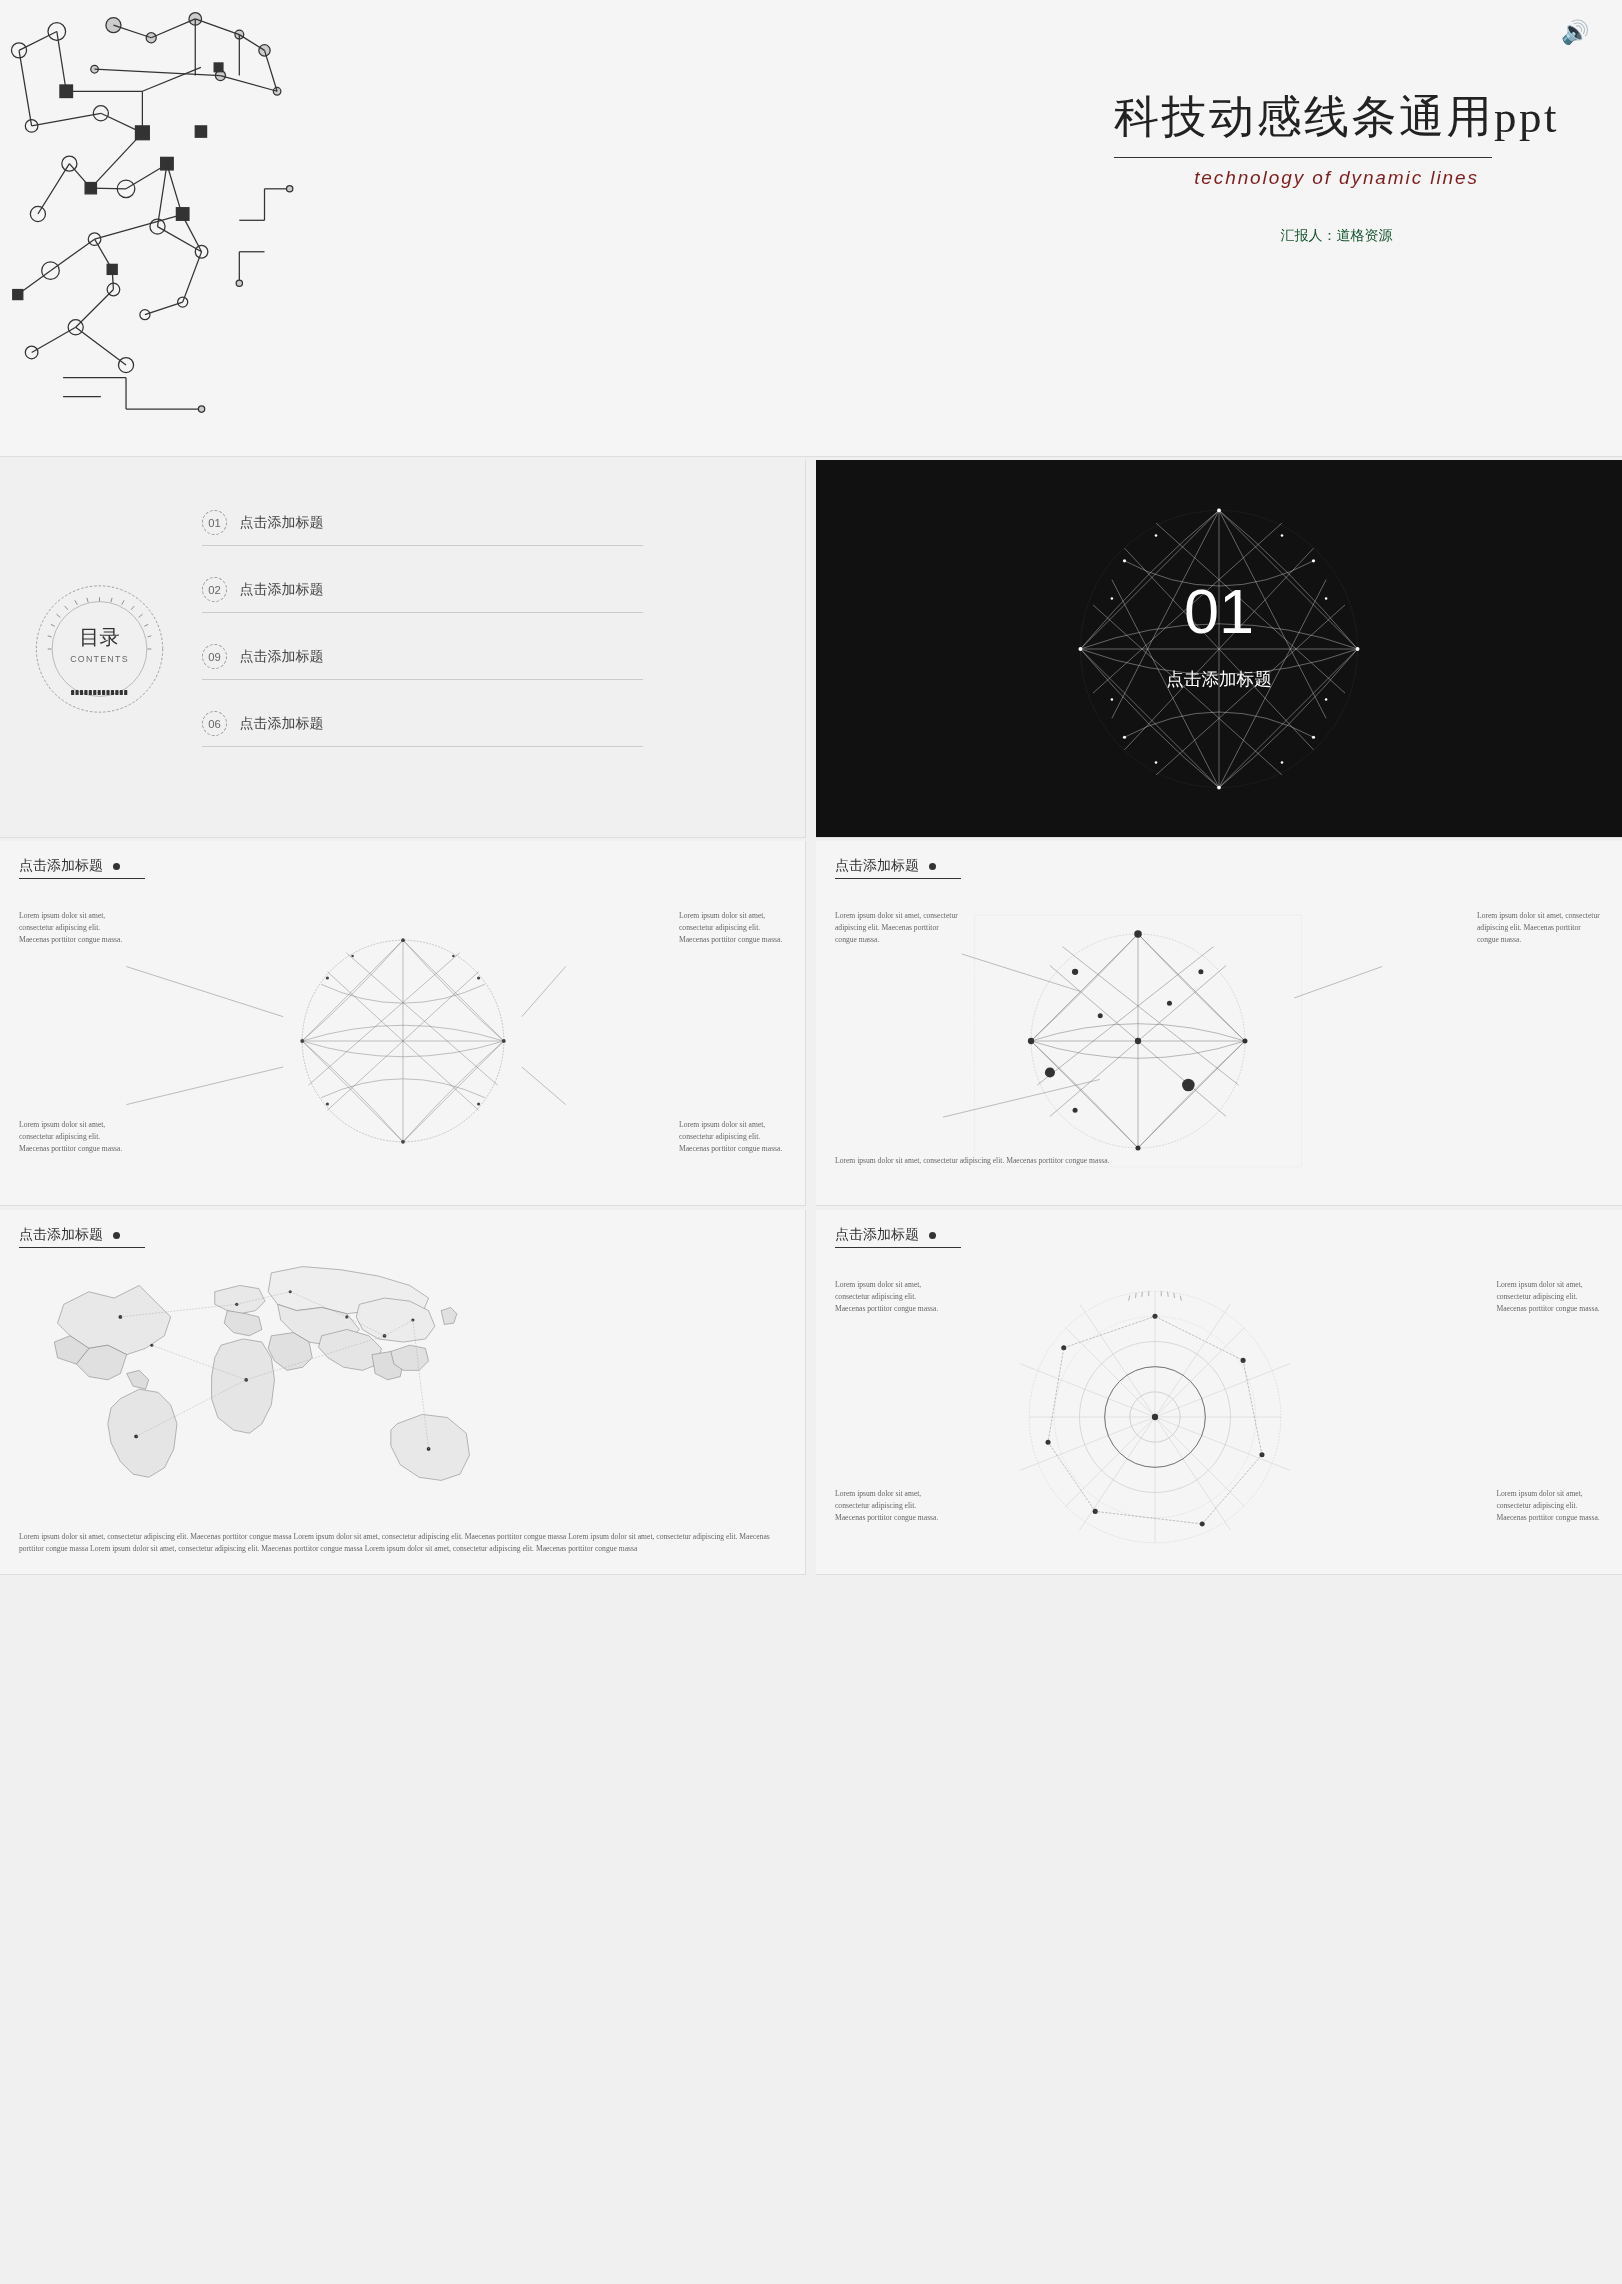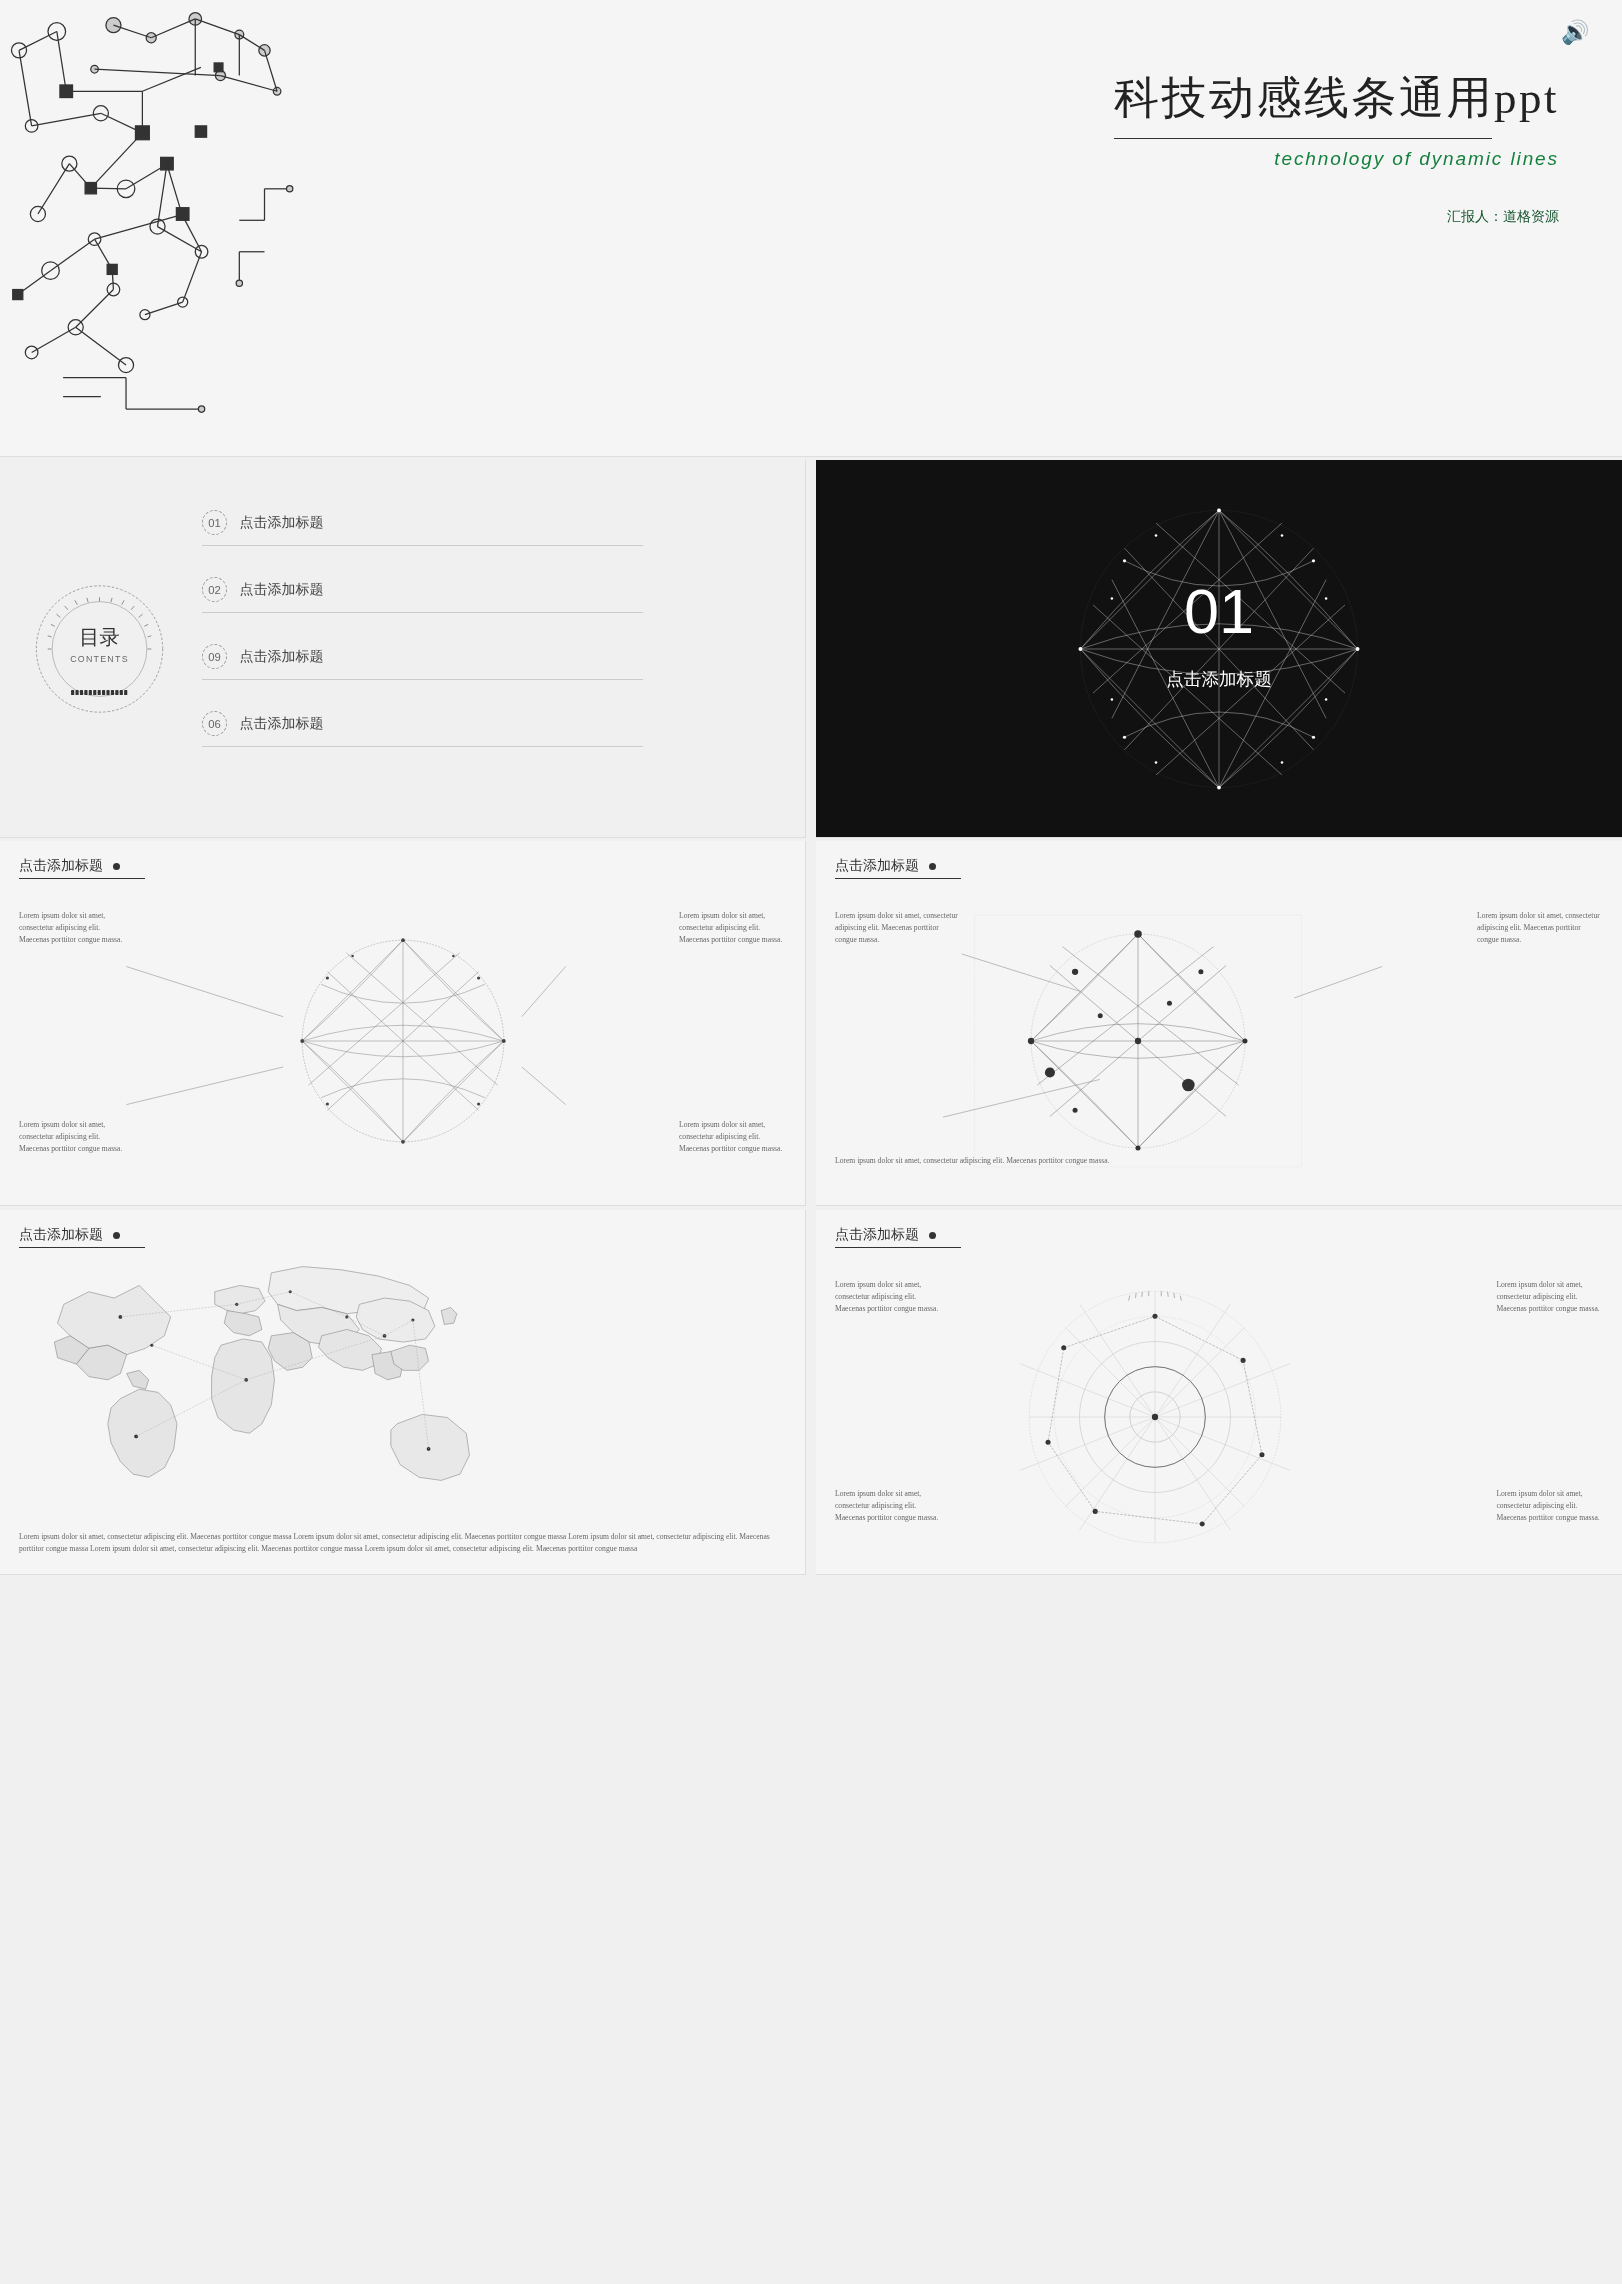--- a/index.html
+++ b/index.html
@@ -72,43 +72,43 @@
       left: 816px; top: 1210px;
       width: 806px;
       height: 365px;
       background: #f5f5f5;
       border-bottom: 0.6px solid #ddd;
     }
 
     .title-area {
       position: absolute;
       right: 63px;
-      top: 68px;
-      text-align: right;
+      top: 87px;
+      text-align: center;
     }
 
     .main-title {
       font-size: 45px;
       font-weight: 300;
       color: #222;
       letter-spacing: 2.5px;
       font-family: 'SimSun', 'STSong', serif;
       margin-bottom: 6.3px;
     }
 
     .title-divider {
       width: 378px;
       height: 1.3px;
       background: #333;
       margin: 9.5px 0;
     }
 
     .sub-title {
       font-size: 19px;
-      color: #15803d;
+      color: #7f1d1d;
       letter-spacing: 1.9px;
       font-style: italic;
       margin-bottom: 38px;
     }
 
     .presenter {
       font-size: 14px;
       color: #14532d;
       font-family: 'SimSun', serif;
     }

